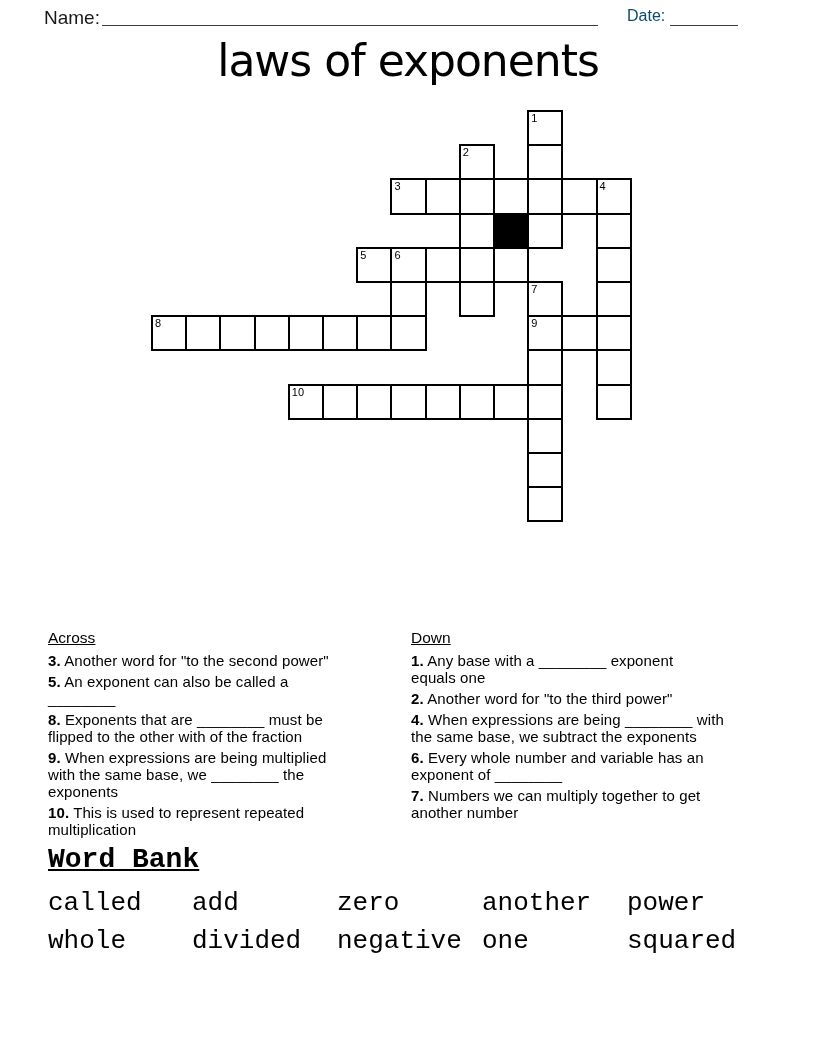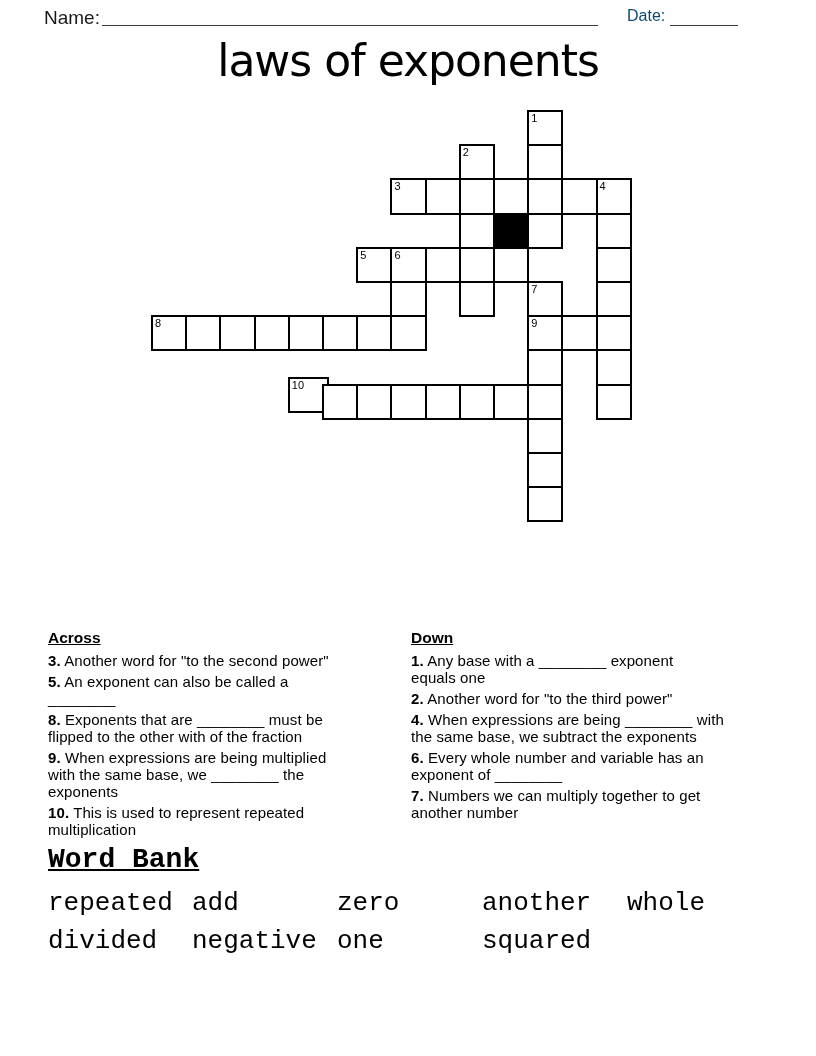--- a/index.html
+++ b/index.html
@@ -83,21 +83,21 @@
   .clues {
     position: absolute;
     left: 48px; top: 629px;
     width: 734px;
   }
   .clue-col { position: absolute; top: 0; }
   .clue-col.across { left: 0; width: 356px; }
   .clue-col.down   { left: 363px; width: 371px; }
   .clue-heading {
     font-size: 15.5px;
-    font-weight: bold;
+    font-weight: normal;
     text-decoration: underline;
     line-height: 18px;
     margin-bottom: 5px;
   }
   .clue {
     font-size: 15px;
     line-height: 17px;
     letter-spacing: 0.1px;
     margin-bottom: 4px;
   }
@@ -187,21 +187,21 @@
       <div class="cell" style="left: 171px; top: 205.2px; width: 36.2px; height: 36.2px;"></div>
       <div class="cell" style="left: 205.2px; top: 205.2px; width: 36.2px; height: 36.2px;"></div>
       <div class="cell" style="left: 239.4px; top: 205.2px; width: 36.2px; height: 36.2px;"></div>
       <div class="cell" style="left: 376.2px; top: 205.2px; width: 36.2px; height: 36.2px;">
         <span class="cellnum">9</span>
       </div>
       <div class="cell" style="left: 410.4px; top: 205.2px; width: 36.2px; height: 36.2px;"></div>
       <div class="cell" style="left: 444.6px; top: 205.2px; width: 36.2px; height: 36.2px;"></div>
       <div class="cell" style="left: 376.2px; top: 239.4px; width: 36.2px; height: 36.2px;"></div>
       <div class="cell" style="left: 444.6px; top: 239.4px; width: 36.2px; height: 36.2px;"></div>
-      <div class="cell" style="left: 136.8px; top: 267px; width: 41px; height: 36.2px; text-decoration: underline;">
+      <div class="cell" style="left: 136.8px; top: 274px; width: 41px; height: 36.2px; text-decoration: underline;">
         <span class="cellnum">10</span>
       </div>
       <div class="cell" style="left: 171px; top: 273.6px; width: 36.2px; height: 36.2px;"></div>
       <div class="cell" style="left: 205.2px; top: 273.6px; width: 36.2px; height: 36.2px;"></div>
       <div class="cell" style="left: 239.4px; top: 273.6px; width: 36.2px; height: 36.2px;"></div>
       <div class="cell" style="left: 273.6px; top: 273.6px; width: 36.2px; height: 36.2px;"></div>
       <div class="cell" style="left: 307.8px; top: 273.6px; width: 36.2px; height: 36.2px;"></div>
       <div class="cell" style="left: 342px; top: 273.6px; width: 36.2px; height: 36.2px;"></div>
       <div class="cell" style="left: 376.2px; top: 273.6px; width: 36.2px; height: 36.2px;"></div>
       <div class="cell" style="left: 444.6px; top: 273.6px; width: 36.2px; height: 36.2px;"></div>
@@ -238,24 +238,25 @@
 exponent of ________</span></div>
           <div class="clue"><span class="clue-num">7.</span><span class="clue-text"> Numbers we can multiply together to get
 another number</span></div>
         </div>
     </div>
   </div>
 
   <div class="wordbank">
     <div class="wb-heading">Word Bank</div>
     <div class="wb-grid">
-        <span class="wb-word">repeated</span>
+        <span class="wb-word">called</span>
         <span class="wb-word">add</span>
         <span class="wb-word">zero</span>
         <span class="wb-word">another</span>
+        <span class="wb-word">power</span>
         <span class="wb-word">whole</span>
         <span class="wb-word">divided</span>
         <span class="wb-word">negative</span>
         <span class="wb-word">one</span>
         <span class="wb-word">squared</span>
       </div>
   </div>
 
 </div>
 

